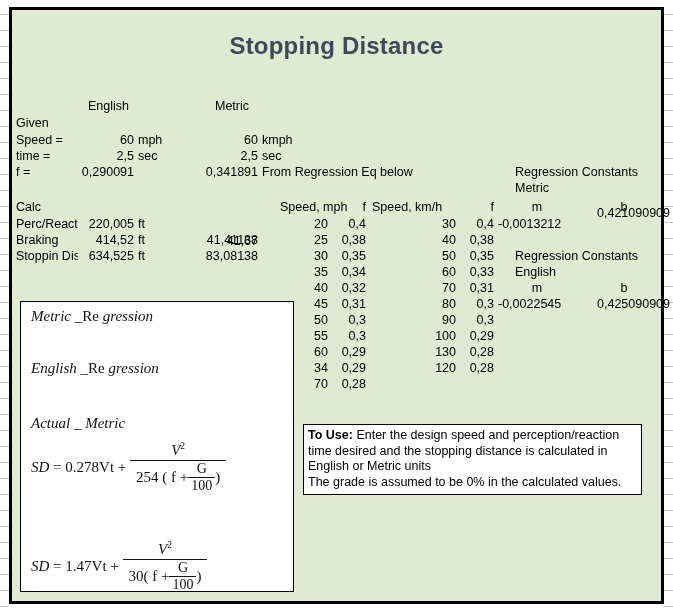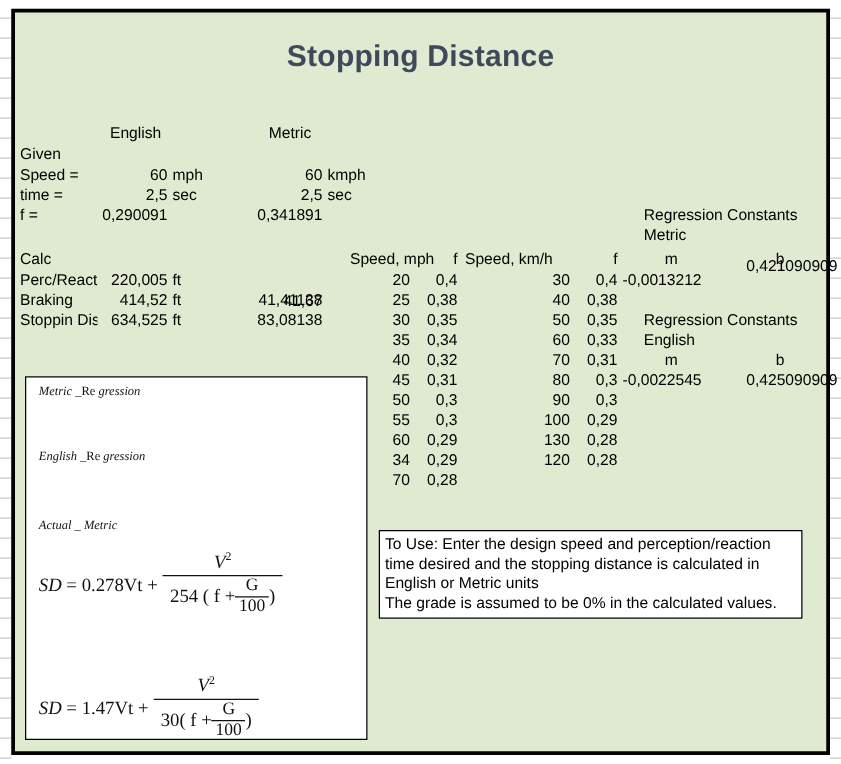--- a/index.html
+++ b/index.html
@@ -89,21 +89,21 @@
     overflow: hidden;
   }
   .fml {
     position: absolute;
     font-family: "Liberation Serif", serif;
     color: #111;
     white-space: nowrap;
   }
   .fml-head {
     font-style: italic;
-    font-size: 10px;
+    font-size: 15px;
   }
   .fml-head .up { font-style: normal; }
   .fml-eq { font-size: 15px; }
   .fml-eq i { font-family: "Liberation Serif", serif; }
   .sub { font-size: 9px; vertical-align: sub; font-style: italic; }
   .sup { font-size: 9.5px; vertical-align: super; }
 
   .frac {
     display: inline-block;
     vertical-align: middle;
@@ -130,21 +130,21 @@
     left: 291px; top: 414px;
     width: 339px; height: 71px;
     background: #ffffff;
     border: 1px solid #000000;
     box-sizing: border-box;
     padding: 3px 4px 0 4px;
     font-size: 12.5px;
     line-height: 15.5px;
     color: #000;
   }
-  #to-use-box b { font-weight: normal; }
+  #to-use-box b { font-weight: bold; }
 </style>
 </head>
 <body>
 
 <div id="gutter-left">
     <div class="gutter-tick" style="top: 14px;"></div>
     <div class="gutter-tick" style="top: 30px;"></div>
     <div class="gutter-tick" style="top: 46px;"></div>
     <div class="gutter-tick" style="top: 62px;"></div>
     <div class="gutter-tick" style="top: 78px;"></div>
@@ -240,20 +240,21 @@
 
   <div class="cell lbl-col r" style="top:139px; width:70px; left:4px">time =</div>
   <div class="cell eng-num" style="top:139px">2,5</div>
   <div class="cell eng-unit" style="top:139px">sec</div>
   <div class="cell met-num" style="top:139px">2,5</div>
   <div class="cell met-unit" style="top:139px">sec</div>
 
   <div class="cell lbl-col r" style="top:155px; width:70px; left:4px">f =</div>
   <div class="cell eng-num" style="top:155px">0,290091</div>
   <div class="cell met-num" style="top:155px">0,341891</div>
+  <div class="cell met-unit" style="top:155px; width:220px">From Regression Eq below</div>
 
   <div class="cell" style="left:4px; top:190px">Calc</div>
 
   <div class="cell" style="left:4px; top:207px; width:62px; overflow:hidden">Perc/React</div>
   <div class="cell eng-num" style="top:207px">220,005</div>
   <div class="cell eng-unit" style="top:207px">ft</div>
   <div class="cell met-num" style="top:224px">41,67</div>
 
   <div class="cell" style="left:4px; top:223px; width:62px; overflow:hidden">Braking</div>
   <div class="cell eng-num" style="top:223px">414,52</div>

